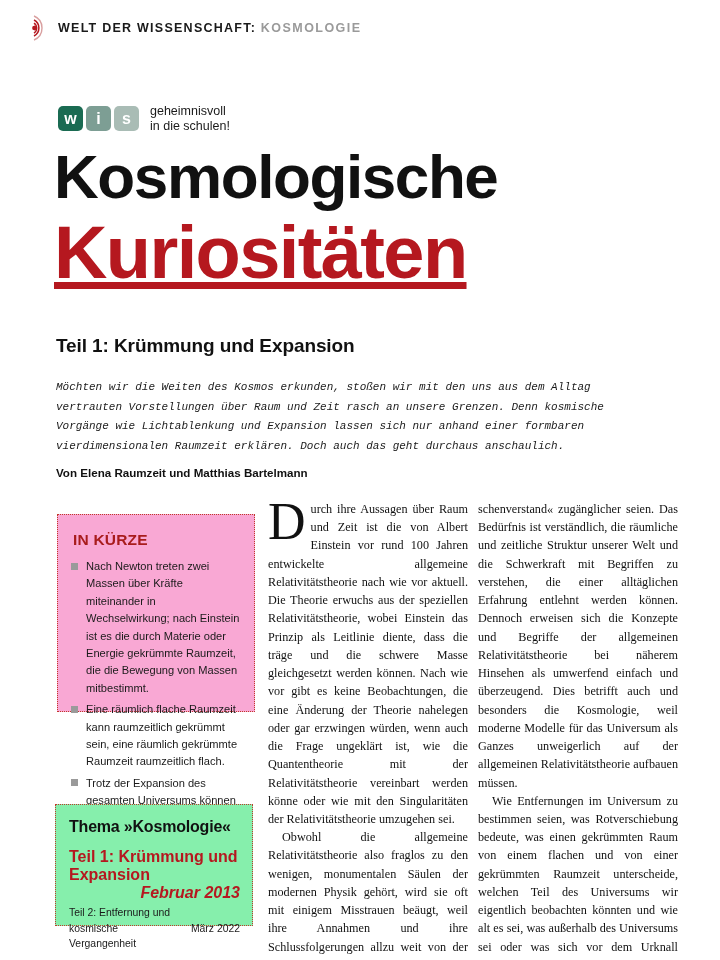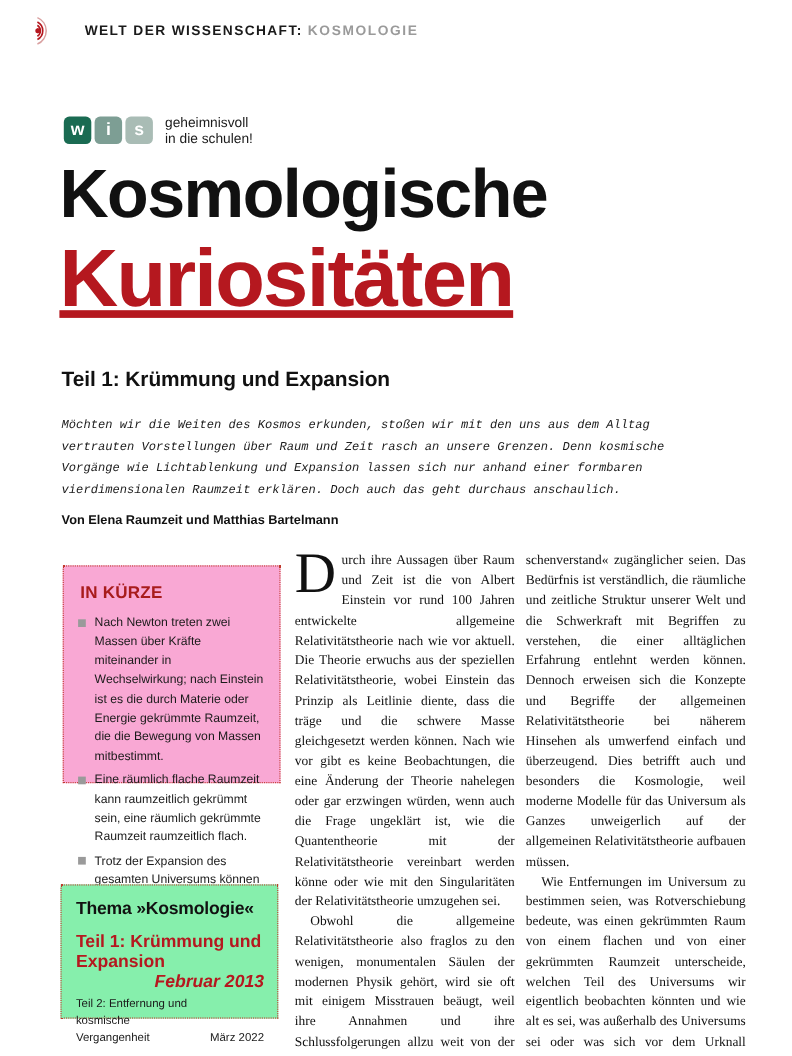--- a/index.html
+++ b/index.html
@@ -16,21 +16,21 @@
     color: #1a1a1a;
   }
 
   
   .runhead {
     position: absolute;
     left: 30px;
     top: 14px;
     display: flex;
     align-items: center;
-    gap: 23px;
+    gap: 4px;
   }
   .ripple-icon { width: 24px; height: 28px; display: block; flex: none; }
   .runhead-text {
     font-size: 12.5px;
     font-weight: 700;
     letter-spacing: 1.25px;
     white-space: nowrap;
     line-height: 1;
   }
   .runhead-text .rh-main { color: #1a1a1a; }
@@ -169,21 +169,21 @@
   .box-thema-title {
     font-size: 16px;
     font-weight: 700;
     color: #111111;
     margin-bottom: 12px;
     letter-spacing: -0.2px;
   }
   .thema-row {
     display: flex;
     justify-content: space-between;
-    align-items: flex-end;
+    align-items: center;
     font-size: 10.4px;
     line-height: 1.5;
   }
   .thema-entry { margin-bottom: 3px; }
   .thema-entry.is-current { color: #b5181f; font-weight: 700; }
   .thema-entry.is-next { color: #1a1a1a; font-weight: 400; }
   .thema-label { flex: 1 1 auto; padding-right: 8px; }
   .thema-date { flex: 0 0 auto; white-space: nowrap; font-weight: 700; }
   .thema-entry.is-next .thema-date { font-weight: 400; }
   .thema-stack { display: block; }

